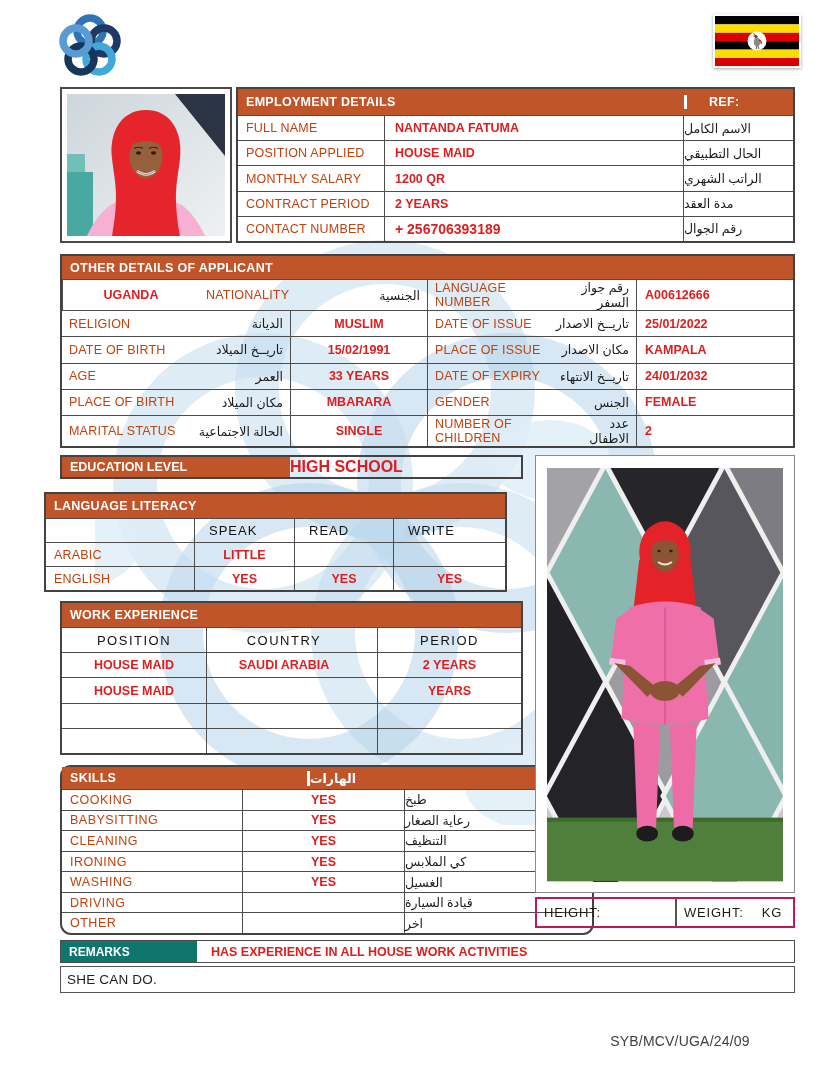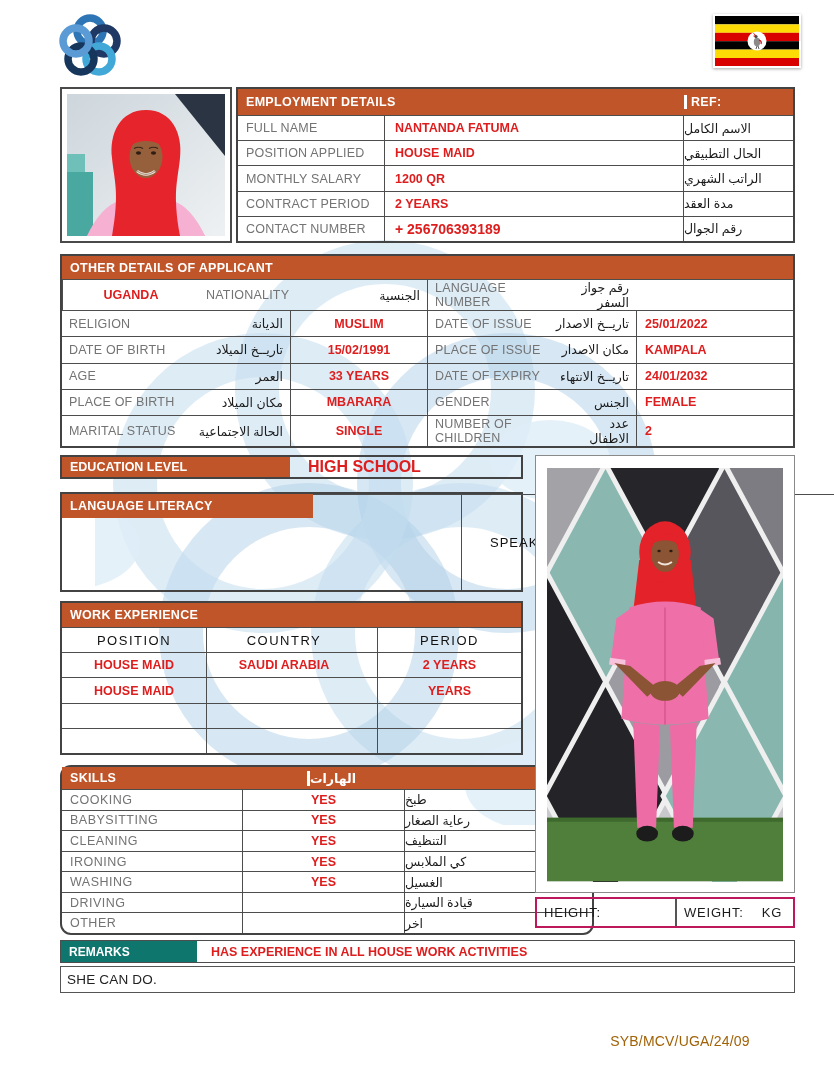--- a/index.html
+++ b/index.html
@@ -20,28 +20,28 @@
   
   .flag{left:713px;top:14px;width:88px;height:54px;background:#fff;border:2px solid #fff;
         box-shadow:0 1px 3px rgba(0,0,0,.35);}
   
   .tbl{border:2px solid #434343;background:transparent;}
   .hdr{background:#C0552A;color:#fff;font-weight:bold;font-size:12.5px;letter-spacing:.3px;
        display:flex;align-items:center;}
   .row{display:flex;border-top:1px solid #4d4d4d;align-items:stretch;}
   .cell{display:flex;align-items:center;font-size:12.5px;box-sizing:border-box;}
   .bl{border-left:1px solid #4d4d4d;}
-  .lbl{color:#737373;letter-spacing:.2px;}
+  .lbl{color:#c2410c;letter-spacing:.2px;}
   .val{color:#DE1E1E;font-weight:bold;}
   .ar{direction:rtl;}
   
   .emp{left:236px;top:87px;width:559px;height:156px;}
   .emp .hdr{height:26px;align-items:center;}
   .emp .hdr .main{width:446px;padding-left:8px;}
-  .emp .hdr .ref{flex:1;border-left:3px solid #fff;padding-left:4px;}
+  .emp .hdr .ref{flex:1;border-left:3px solid #fff;padding-left:22px;}
   .emp .row{flex:1;}
   .emp .c1{width:146px;padding-left:8px;}
   .emp .c2{flex:1;padding-left:10px;}
   .emp .c3{width:110px;justify-content:flex-end;padding-right:10px;}
   
   .photo1{left:60px;top:87px;width:172px;height:156px;border:2px solid #4a4a4a;background:#fff;padding:5px;}
   .photo1 svg{width:100%;height:100%;display:block;}
   .photo2{left:535px;top:455px;width:260px;height:438px;border:1px solid #8a8a8a;background:#fff;}
   .photo2-inner{position:absolute;left:11px;right:11px;top:12px;bottom:10px;}
   .photo2-inner svg{width:100%;height:100%;display:block;}
@@ -52,32 +52,32 @@
   .other .hdr .rest{flex:1;border-left:3px solid #fff;}
   .other .row{flex:1;}
   .other .o1{width:228px;justify-content:space-between;padding:0 7px;}
   .other .o2{width:137px;justify-content:center;}
   .other .o3{width:209px;justify-content:space-between;padding:0 7px;}
   .other .o4{flex:1;padding-left:8px;}
   
   .edu{left:60px;top:455px;width:463px;height:24px;display:flex;}
   .edu .ehdr{width:220px;background:#C0552A;color:#fff;font-weight:bold;font-size:12.5px;
              display:flex;align-items:center;padding-left:8px;}
-  .edu .eval{flex:1;display:flex;align-items:center;padding-left:18px;}
-  
-  .lang{left:60px;top:492px;width:463px;height:100px;display:flex;flex-direction:row;}
+  .edu .eval{flex:1;display:flex;align-items:center;padding-left:0;}
+  
+  .lang{left:44px;top:492px;width:463px;height:100px;display:flex;flex-direction:column;}
   .lang .hdr{height:24px;}
   .lang .hdr .main{width:248px;padding-left:8px;}
   .lang .hdr .rest{flex:1;border-left:3px solid #fff;}
   .lang .row{flex:1;}
   .lang .l1{width:148px;padding-left:8px;}
   .lang .l2{width:100px;justify-content:center;}
   .lang .l3{width:99px;justify-content:center;}
   .lang .l4{flex:1;justify-content:center;}
-  .lang .chead{font-size:13px;letter-spacing:1px;color:#111;justify-content:flex-start;padding-left:28px;}
+  .lang .chead{font-size:13px;letter-spacing:1px;color:#111;justify-content:flex-start;padding-left:14px;}
   
   .work{left:60px;top:601px;width:463px;height:154px;display:flex;flex-direction:column;}
   .work .hdr{height:24px;}
   .work .hdr .main{width:230px;padding-left:8px;}
   .work .hdr .rest{flex:1;border-left:3px solid #fff;}
   .work .row{flex:1;}
   .work .w1{width:144px;justify-content:center;}
   .work .w2{width:155px;justify-content:center;}
   .work .w3{flex:1;justify-content:center;margin-left:16px;}
   .work .chead{font-size:13px;letter-spacing:1.5px;color:#111;}
@@ -97,21 +97,21 @@
   .rem1 .rval{flex:1;display:flex;align-items:center;padding-left:12px;font-size:12.5px;}
   .rem2{left:60px;top:966px;width:735px;height:27px;border:1px solid #555;display:flex;
         align-items:center;padding-left:6px;font-size:13.5px;color:#222;letter-spacing:.2px;}
   
   .hw{left:535px;top:897px;width:260px;height:31px;display:flex;border:2px solid #be185d;}
   .hw .hcell{width:131px;display:flex;align-items:center;padding-left:7px;font-size:13px;letter-spacing:.8px;}
   .hw .wcell{flex:1;border-left:2px solid #555;display:flex;align-items:center;padding-left:7px;
              font-size:13px;letter-spacing:.8px;}
   .hw .unit{margin-left:18px;}
   
-  .footer{left:560px;top:1033px;width:240px;text-align:center;font-size:14px;color:#a16207;letter-spacing:.2px;}
+  .footer{left:560px;top:1033px;width:240px;text-align:center;font-size:14px;color:#404040;letter-spacing:.2px;}
 </style>
 </head>
 <body>
 
 <div class="page">
 
   <svg class="abs watermark" viewBox="0 0 580 600">
     <g fill="none" stroke="#C3DDEF" stroke-opacity="0.55" stroke-width="44">
       <circle cx="290" cy="165" r="128"></circle>
       <circle cx="412" cy="258" r="128" stroke="#AFD0E8" stroke-opacity="0.5"></circle>
@@ -225,20 +225,21 @@
       <div class="row">
         <div class="cell o2 val bl">UGANDA</div>
         <div class="cell o1">
             <span class="lbl">NATIONALITY</span>
             <span class="ar">الجنسية</span>
           </div>
         <div class="cell o3 bl">
             <span class="lbl">LANGUAGE NUMBER</span>
             <span class="ar">رقم جواز السفر</span>
           </div>
+        <div class="cell o4 val bl">A00612666</div>
       </div>
       <div class="row">
         <div class="cell o1">
             <span class="lbl">RELIGION</span>
             <span class="ar">الديانة</span>
           </div>
         <div class="cell o2 val bl">MUSLIM</div>
         <div class="cell o3 bl">
             <span class="lbl">DATE OF ISSUE</span>
             <span class="ar">تاريــخ الاصدار</span>

